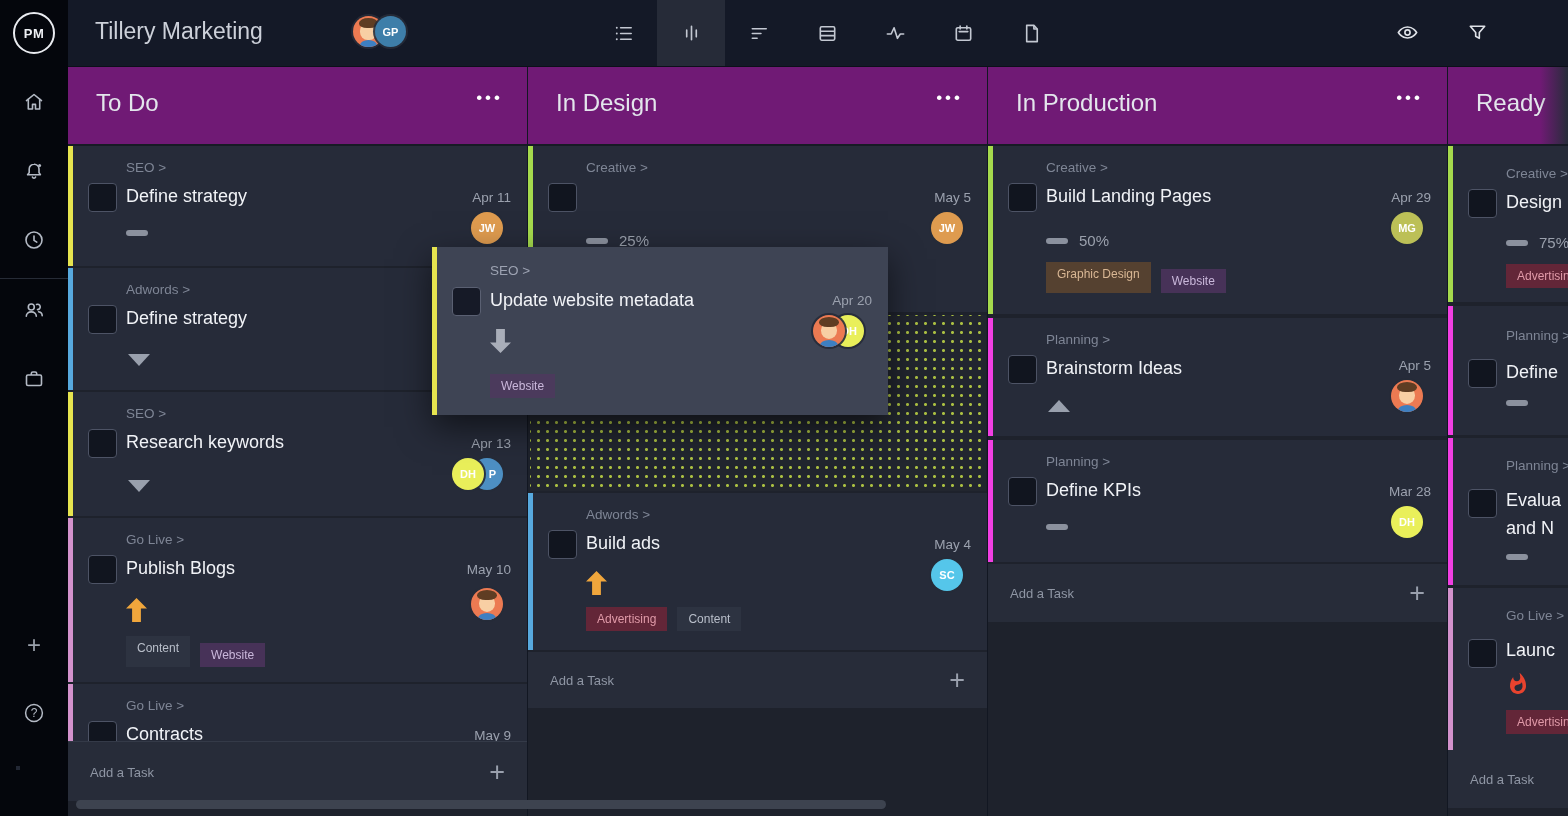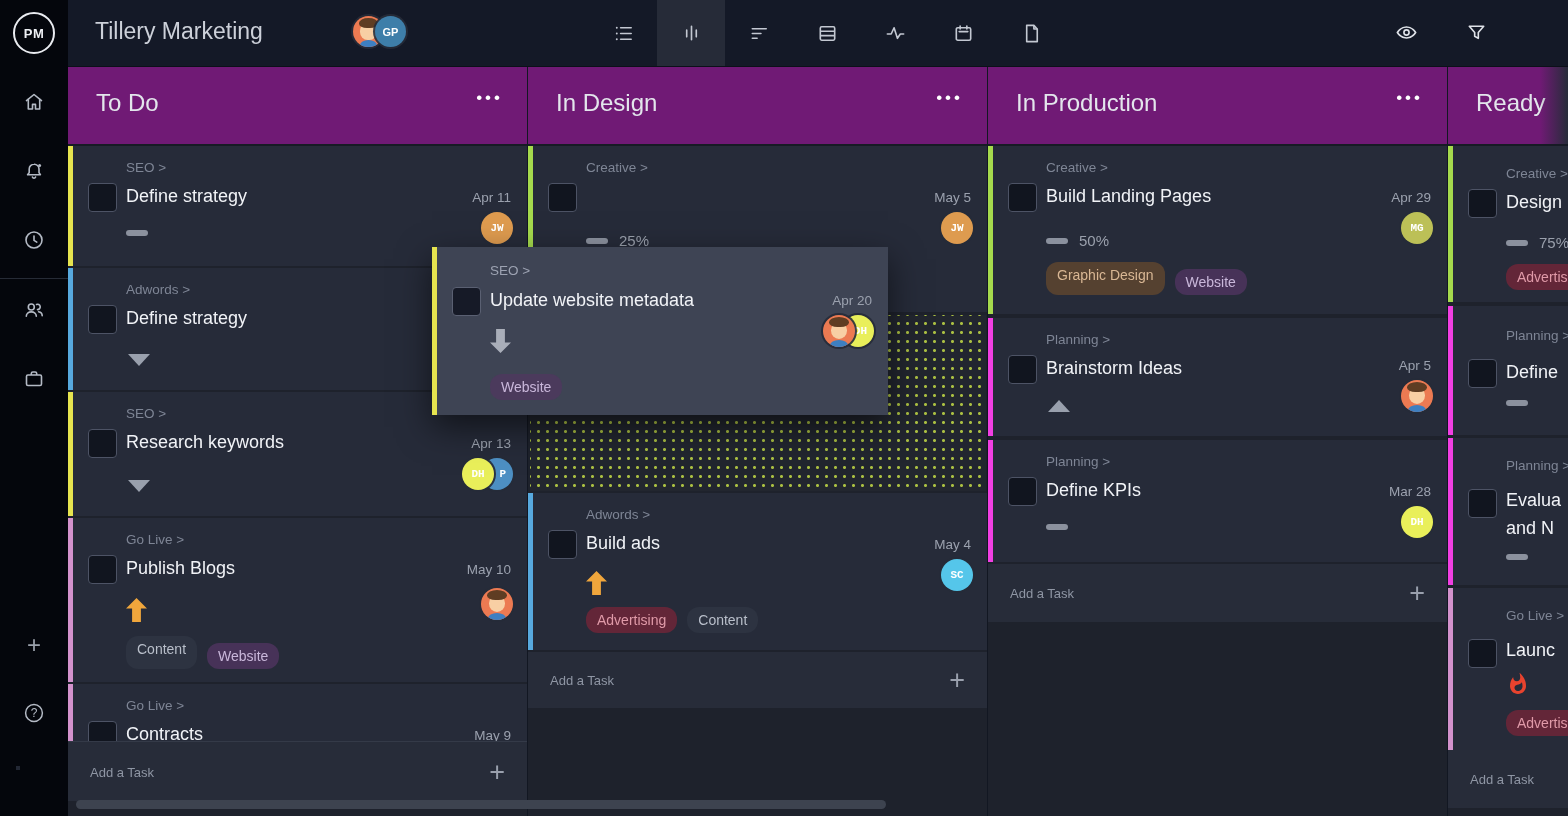--- a/index.html
+++ b/index.html
@@ -8,21 +8,21 @@
   
   .sidebar{position:absolute;left:0;top:0;width:68px;height:816px;background:#04060c;z-index:20;}
   .logo{position:absolute;left:13px;top:12px;width:38px;height:38px;border:2px solid #e9ebf0;border-radius:50%;
         color:#eef0f4;font-size:13px;font-weight:bold;display:flex;align-items:center;justify-content:center;letter-spacing:.5px;}
   .side-ic{position:absolute;left:22px;width:24px;height:24px;color:#b4bac5;}
   .side-ic svg{width:24px;height:24px;display:block;}
   .side-div{position:absolute;left:0;top:278px;width:68px;height:1px;background:#262b36;}
   .side-plus{position:absolute;left:22px;width:24px;height:24px;color:#9aa0ab;font-size:24px;font-weight:300;line-height:22px;text-align:center;}
   .side-avatar{position:absolute;left:18px;top:768px;width:30px;height:30px;}
   
-  .topbar{position:absolute;left:68px;top:0;width:1500px;height:66px;background:#141927;border-bottom:1px solid #0c1019;z-index:15;}
+  .topbar{position:absolute;left:68px;top:0;width:1500px;height:66px;background:#141927;border-bottom:1px solid #0c1019;z-index:15;text-align:right;}
   .proj-title{position:absolute;left:27px;top:18px;font-size:23px;font-weight:500;color:#ccd0d9;}
   .members{position:absolute;left:285px;top:16px;display:flex;}
   .members .av{width:31px;height:31px;}
   .members .av+.av{margin-left:-9px;z-index:3;}
   .viewtabs{position:absolute;left:521px;top:0;display:flex;height:66px;}
   .vtab{width:68px;height:66px;display:flex;align-items:center;justify-content:center;color:#c3c8d2;}
   .vtab.active{background:#262b38;}
   .vtab svg{width:23px;height:23px;}
   .top-right-ic{position:absolute;top:21px;width:26px;height:24px;color:#dfe2e8;}
   .top-right-ic svg{width:25px;height:23px;}
@@ -38,40 +38,40 @@
   .hscroll{position:absolute;left:8px;top:734px;width:810px;height:9px;border-radius:5px;background:#3d434f;z-index:5;}
   
   .card{position:absolute;left:0;width:459px;background:#262b39;overflow:hidden;}
   .accent{position:absolute;left:0;top:0;bottom:0;width:5px;}
   .acc-yellow{background:#e6e44f}.acc-blue{background:#57a9de}.acc-pink{background:#d392cc}
   .acc-magenta{background:#f23fe3}.acc-green{background:#a5da4d}
   .cb{position:absolute;left:20px;width:27px;height:27px;background:#11151f;border:1px solid #4d5365;border-radius:4px;}
   .grp{position:absolute;left:58px;font-size:13.5px;color:#7e8595;}
   .ttl{position:absolute;left:58px;font-size:18px;color:#f1f3f7;white-space:nowrap;}
   .date{position:absolute;right:16px;font-size:13.5px;color:#9ba1ae;}
-  .avs{position:absolute;right:14px;display:flex;font-family:Liberation Mono, monospace;}
+  .avs{position:absolute;right:24px;display:flex;}
   .av{width:32px;height:32px;border-radius:50%;color:#fff;font-size:11px;font-weight:bold;
       display:flex;align-items:center;justify-content:center;box-shadow:0 0 0 2px rgba(38,43,57,.9);}
   .avs .av{position:relative;z-index:2;}
   .avs .av+.av{margin-left:-13px;z-index:1;justify-content:flex-end;padding-right:7px;box-sizing:border-box;}
   .av-orange{background:#de9b4f}.av-yellow{background:#e9ef5a}.av-blue{background:#4d8fc3}
   .av-olive{background:#bcc057}.av-cyan{background:#55c6ea}.av-gp{background:#3e7ea9}
   .prog{position:absolute;left:58px;display:flex;align-items:center;gap:11px;}
   .dash{width:22px;height:6px;border-radius:3px;background:#8b919e;}
   .pct{font-size:15px;color:#9aa0ac;}
   .tri{position:absolute;left:60px;width:0;height:0;border-left:11px solid transparent;border-right:11px solid transparent;}
   .tri-down{border-top:12px solid #99a0ad;}
   .tri-up{border-bottom:12px solid #99a0ad;}
   .barrow{position:absolute;left:58px;width:21px;height:24px;
           clip-path:polygon(50% 0,100% 44%,71% 44%,71% 100%,29% 100%,29% 44%,0 44%);}
   .barrow.up{background:#f0a63c;}
   .barrow.down{background:#a9aeb9;transform:rotate(180deg);}
   .flameic{position:absolute;left:58px;width:24px;height:24px;}
   .tags{position:absolute;left:58px;display:flex;gap:10px;}
-  .tag{font-size:14px;padding:5px 11px;border-radius:12px;white-space:nowrap;color:#b9bfca;background:#2d3341;}
+  .tag{font-size:12px;padding:5px 11px;border-radius:0;white-space:nowrap;color:#b9bfca;background:#2d3341;}
   .tag-purple{background:#473258;color:#c9b7da;margin-top:7px;}
   .tag-red{background:#632638;color:#e09aa8;}
   .tag-brown{background:#554130;color:#d9b794;}
   .diamond{display:inline-block;width:13px;height:13px;border:2px solid #e8ebf1;transform:rotate(45deg);margin-left:12px;margin-bottom:1px;}
   
   .face{position:relative;border-radius:50%;background:#ec7a52;overflow:hidden;box-shadow:0 0 0 2px rgba(38,43,57,.9);}
   .face i{position:absolute;display:block;}
   .face .skin{left:24%;top:22%;width:52%;height:54%;background:#f8cfa4;border-radius:48%;}
   .face .hair{left:18%;top:5%;width:64%;height:34%;background:#5f3d23;border-radius:50% 50% 42% 42%;}
   .face .shirt{left:22%;bottom:-12%;width:56%;height:34%;background:#3d7fc1;border-radius:50% 50% 0 0;}

